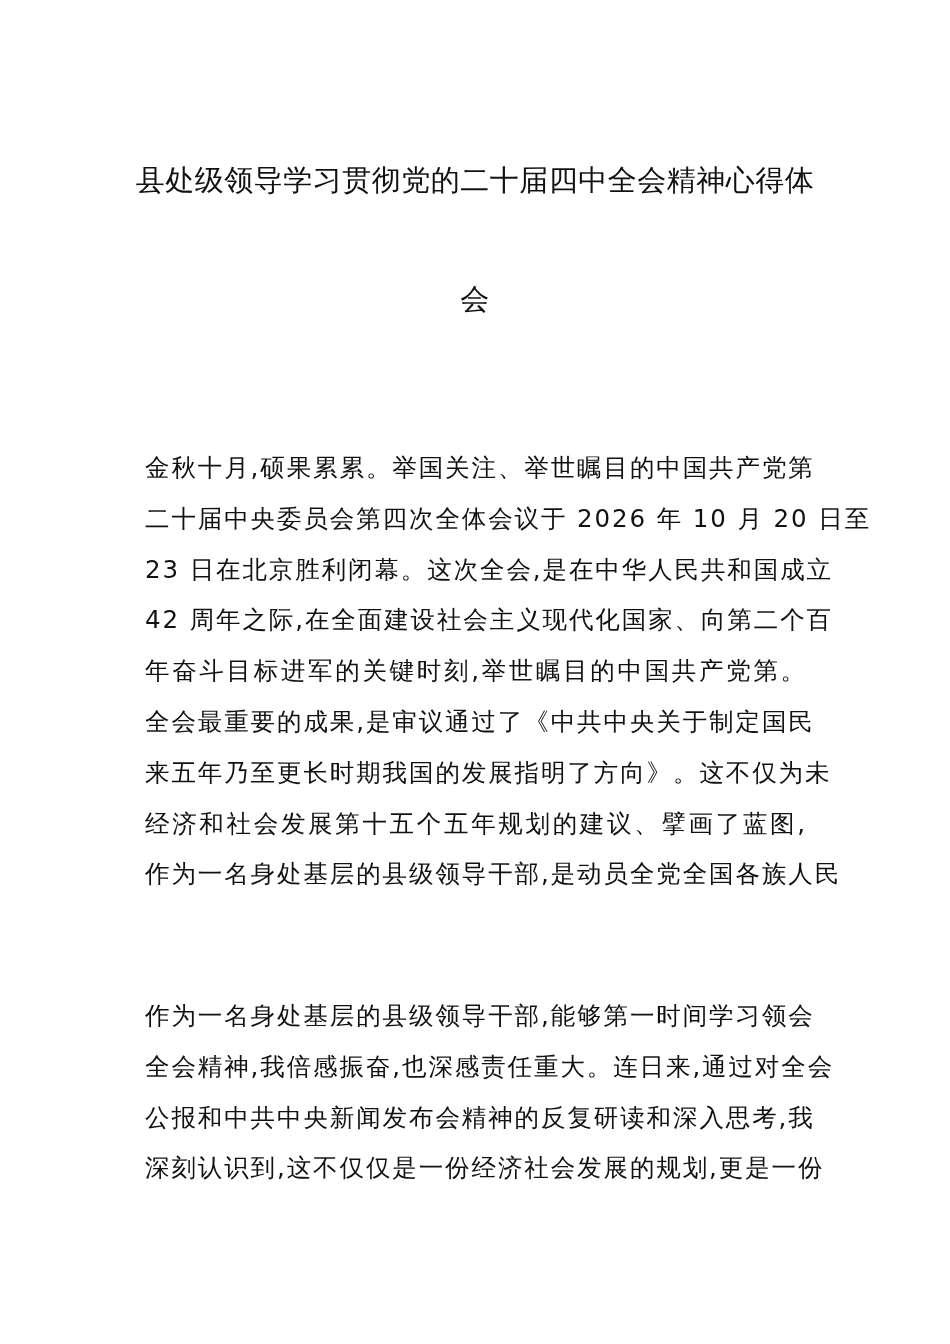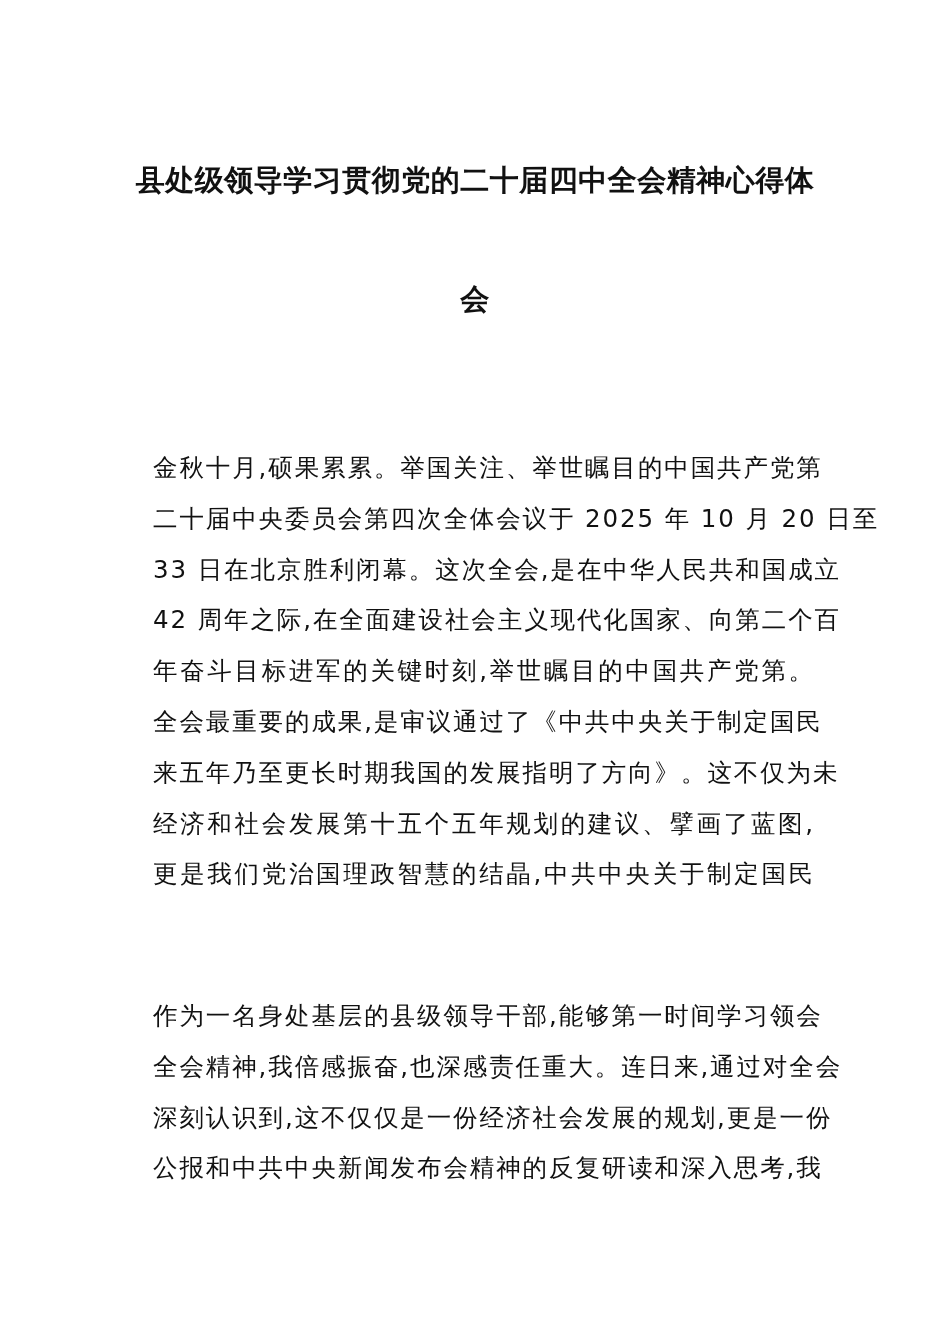--- a/index.html
+++ b/index.html
@@ -21,30 +21,30 @@
       width: 950px;
       height: 1344px;
       background: #ffffff;
     }
     .title-line {
       position: absolute;
       left: 0;
       width: 950px;
       text-align: center;
       font-size: 29px;
-      font-weight: bold;
+      font-weight: normal;
       letter-spacing: 0.5px;
       white-space: nowrap;
       line-height: 40px;
     }
     .title-line.l1 { top: 160px; }
     .title-line.l2 { top: 279px; }
     .para {
       position: absolute;
-      left: 153px;
+      left: 145px;
       width: 662px;
     }
     .para .line {
       display: block;
       height: 50.8px;
       line-height: 50.8px;
       font-size: 24.5px;
       white-space: nowrap;
       letter-spacing: 1.9px;
       text-align: justify;
@@ -59,30 +59,30 @@
 </head>
 <body>
 
 <div class="page">
 
   <div class="title-line l1">县处级领导学习贯彻党的二十届四中全会精神心得体</div>
   <div class="title-line l2">会</div>
 
   <div class="para p1">
     <span class="line">金秋十月,硕果累累。举国关注、举世瞩目的中国共产党第</span>
-    <span class="line">二十届中央委员会第四次全体会议于 2025 年 10 月 20 日至</span>
-    <span class="line">33 日在北京胜利闭幕。这次全会,是在中华人民共和国成立</span>
+    <span class="line">二十届中央委员会第四次全体会议于 2026 年 10 月 20 日至</span>
+    <span class="line">23 日在北京胜利闭幕。这次全会,是在中华人民共和国成立</span>
     <span class="line">42 周年之际,在全面建设社会主义现代化国家、向第二个百</span>
     <span class="line">年奋斗目标进军的关键时刻,举世瞩目的中国共产党第。</span>
     <span class="line">全会最重要的成果,是审议通过了《中共中央关于制定国民</span>
     <span class="line">来五年乃至更长时期我国的发展指明了方向》。这不仅为未</span>
     <span class="line">经济和社会发展第十五个五年规划的建议、擘画了蓝图,</span>
-    <span class="line">更是我们党治国理政智慧的结晶,中共中央关于制定国民</span>
+    <span class="line">作为一名身处基层的县级领导干部,是动员全党全国各族人民</span>
   </div>
 
   <div class="para p2">
     <span class="line">作为一名身处基层的县级领导干部,能够第一时间学习领会</span>
     <span class="line">全会精神,我倍感振奋,也深感责任重大。连日来,通过对全会</span>
+    <span class="line">公报和中共中央新闻发布会精神的反复研读和深入思考,我</span>
     <span class="line">深刻认识到,这不仅仅是一份经济社会发展的规划,更是一份</span>
-    <span class="line">公报和中共中央新闻发布会精神的反复研读和深入思考,我</span>
   </div>
 
 </div>
 
 </body></html>

